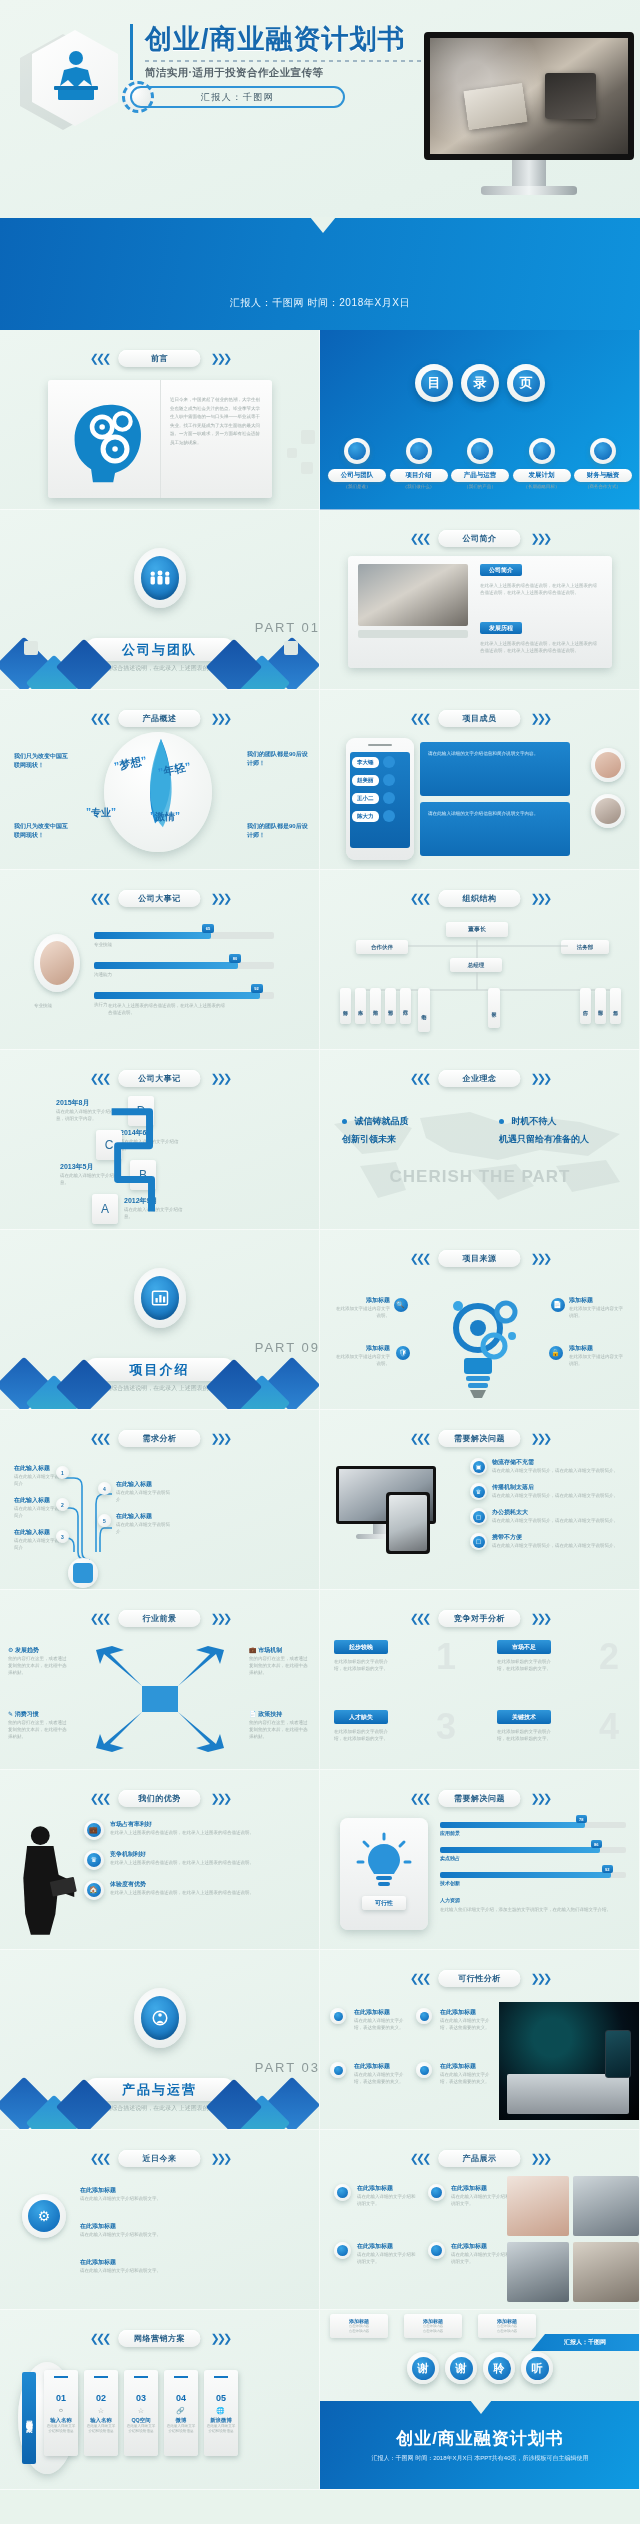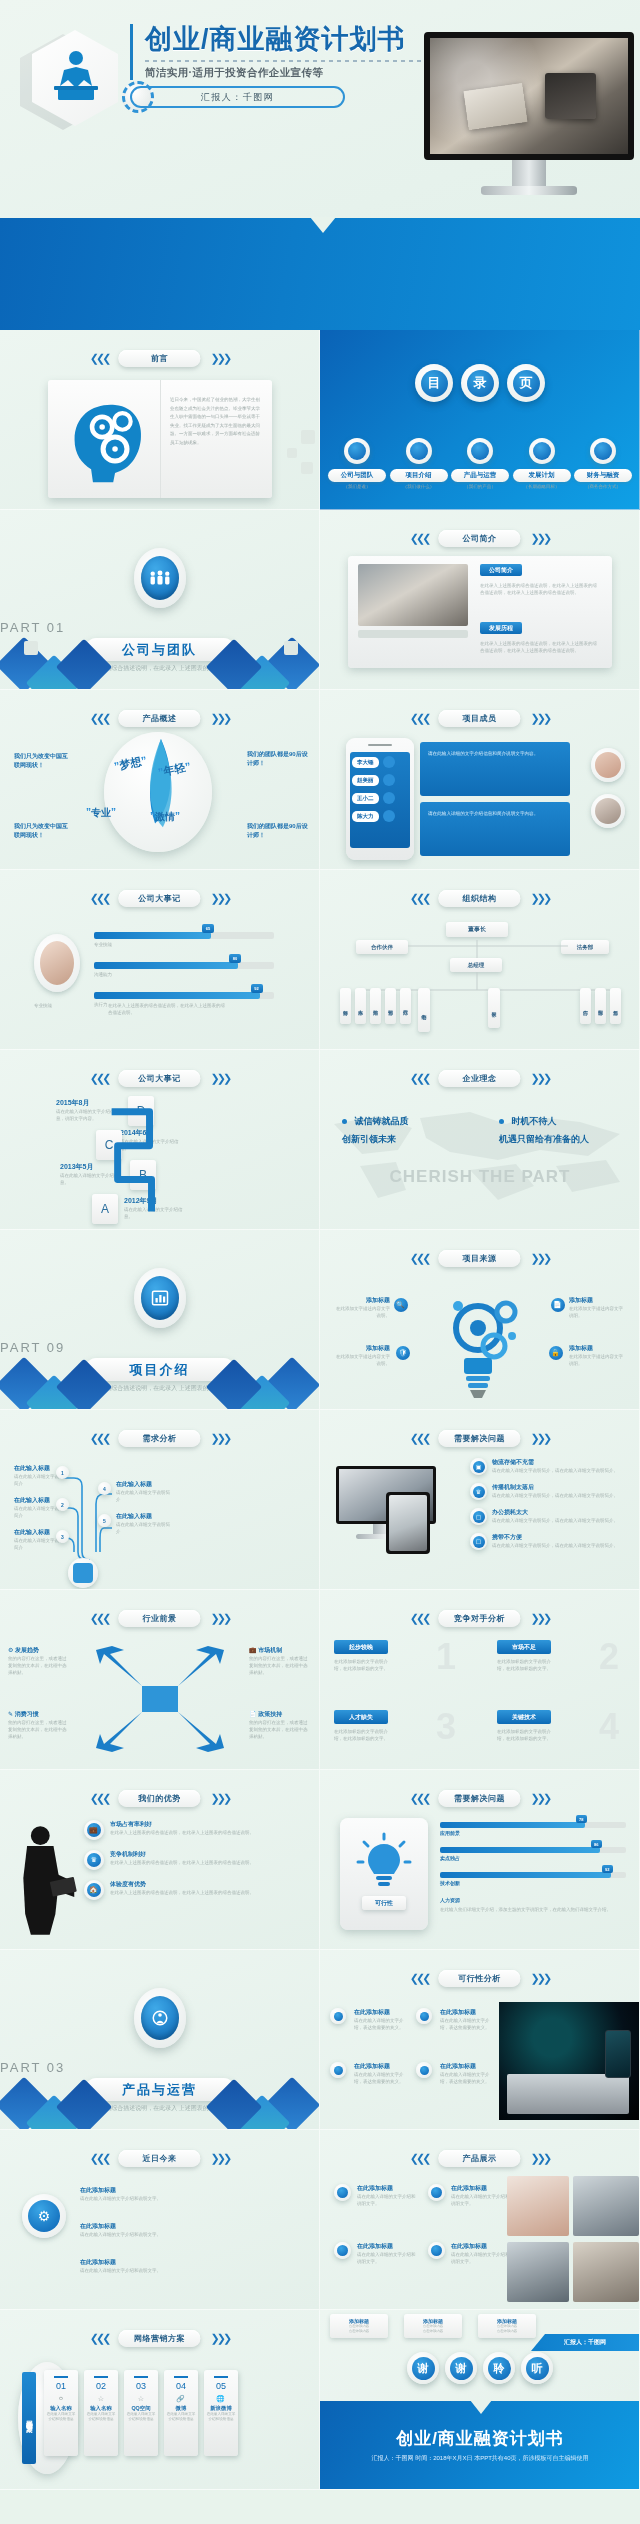--- a/index.html
+++ b/index.html
@@ -132,21 +132,21 @@
     background: radial-gradient(circle at 40% 30%, #ffffff, #e3e9e8);
     box-shadow: 0 4px 10px rgba(90,115,115,.35);
     display:flex; align-items:center; justify-content:center;
   }
   .part-badge-inner {
     width:38px; height:44px; border-radius:50%;
     background: radial-gradient(circle at 38% 28%, #3fa9e8, #0a66b6);
     display:flex; align-items:center; justify-content:center;
     box-shadow: inset 0 -3px 6px rgba(0,0,0,.25);
   }
-  .part-label { position:absolute; left:0; top:110px; width:320px; text-align:left;
+  .part-label { position:absolute; left:0; top:110px; width:320px; text-align:right;
     font-size:13px; color:#8d9a9a; letter-spacing:2px; }
   .part-title-pill {
     position:absolute; left:50%; top:128px; transform:translateX(-50%);
     width:150px; height:23px; border-radius:12px;
     background: linear-gradient(180deg,#ffffff,#eceeed);
     box-shadow: 0 3px 7px rgba(100,125,125,.3);
     display:flex; align-items:center; justify-content:center;
   }
   .part-title-pill span { font-size:13px; font-weight:bold; color:#0e6cb4; letter-spacing:2px; }
   .part-desc { position:absolute; left:0; top:154px; width:320px; text-align:center;
@@ -251,21 +251,21 @@
   }
   .ty-tag span { font-size:6px; color:#fff; font-weight:bold; }
 
   
   .nm-card {
     width:34px; height:86px; border-radius:3px;
     background:linear-gradient(180deg,#fbfcfc,#e7eae9);
     box-shadow:1px 2px 5px rgba(100,125,125,.35);
     display:flex; flex-direction:column; align-items:center; padding-top:6px;
   }
-  .nm-num { font-size:9px; font-weight:normal; color:#0e6cb4; }
+  .nm-num { font-size:9px; font-weight:bold; color:#0e6cb4;margin-top:12px; }
   .nm-top { width:14px; height:2px; background:#1277c4; margin-bottom:3px; }
 </style>
 </head>
 <body>
 
 <div class="page">
 
   <div class="cover">
 
     <div class="cover-hex">
@@ -294,20 +294,21 @@
       <div class="monitor-screen">
         <div class="desk-photo"></div>
       </div>
       <div class="monitor-neck"></div>
       <div class="monitor-base"></div>
     </div>
 
     <div class="cover-blue">
       <div class="cover-notch"></div>
     </div>
+    <div class="cover-byline">汇报人：千图网   时间：2018年X月X日</div>
   </div>
 
   <div class="grid">
 
     <div class="slide">
       <div class="sec-head">
         <span class="chev">❮❮❮</span>
         <div class="sec-pill">
           <span>前言</span>
         </div>

